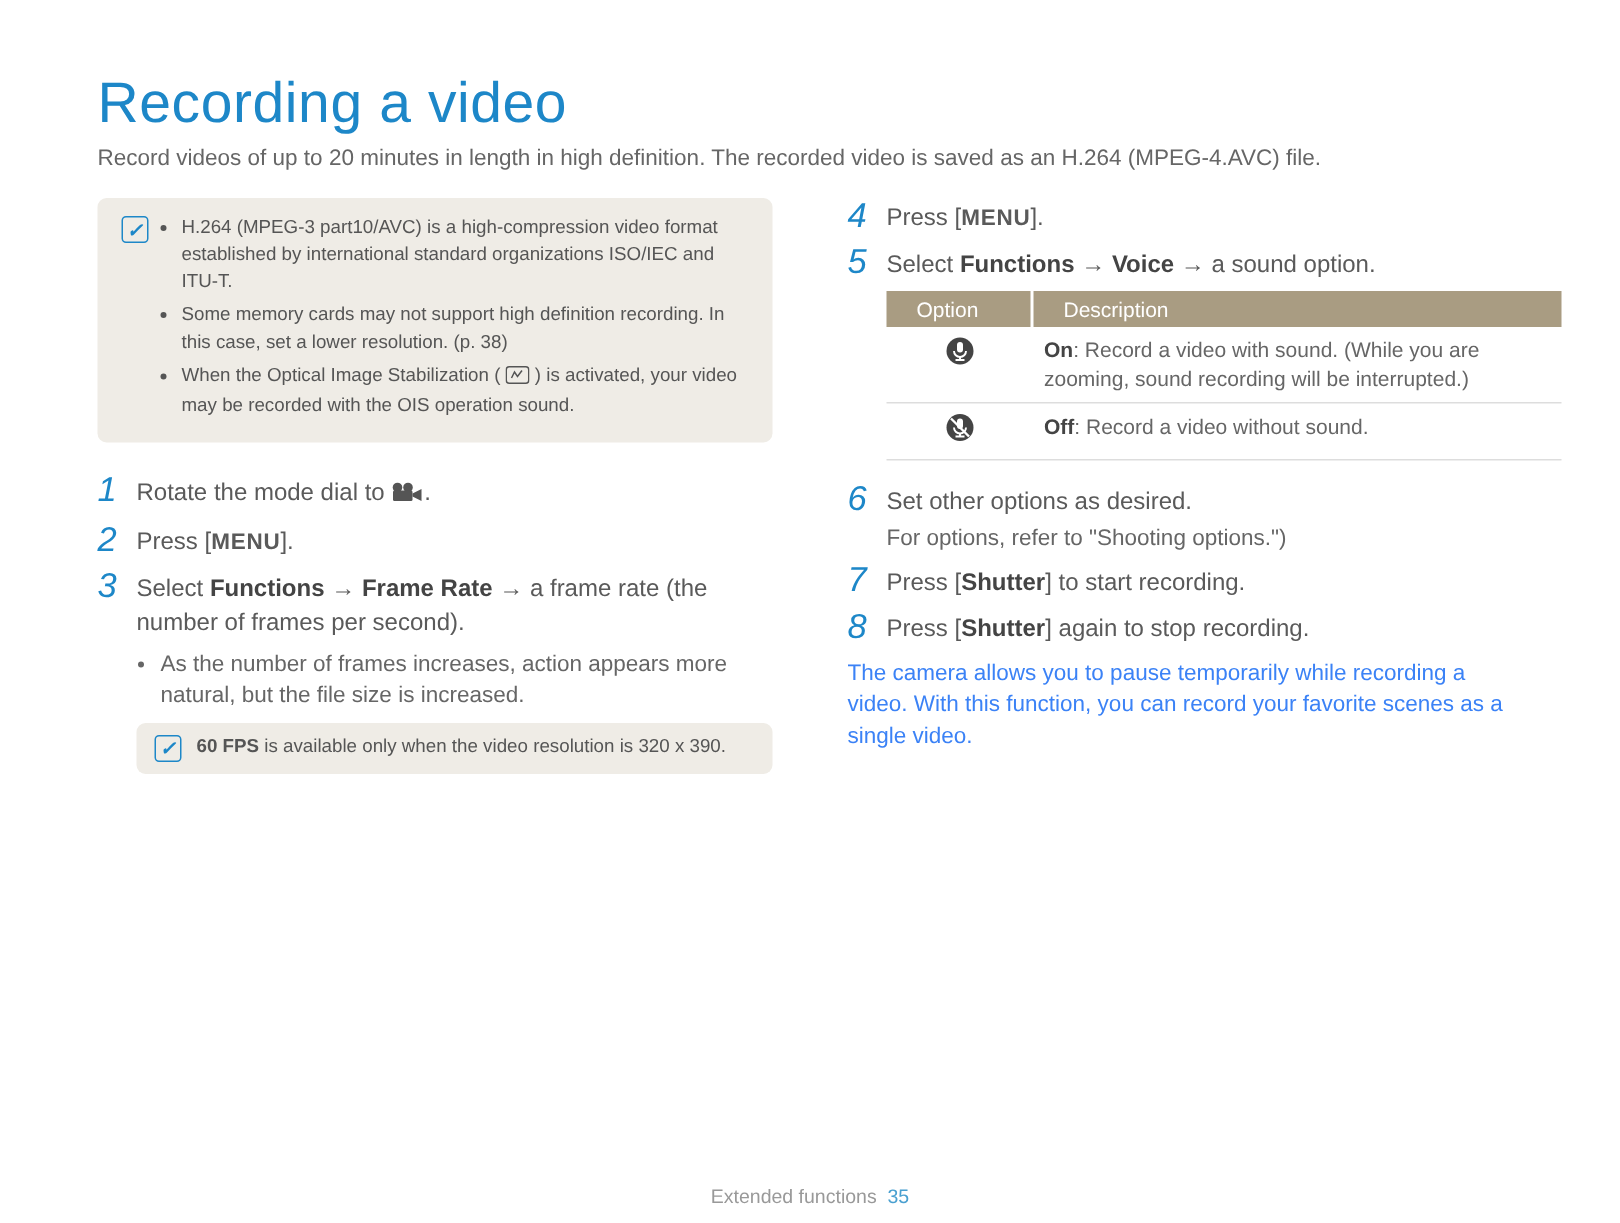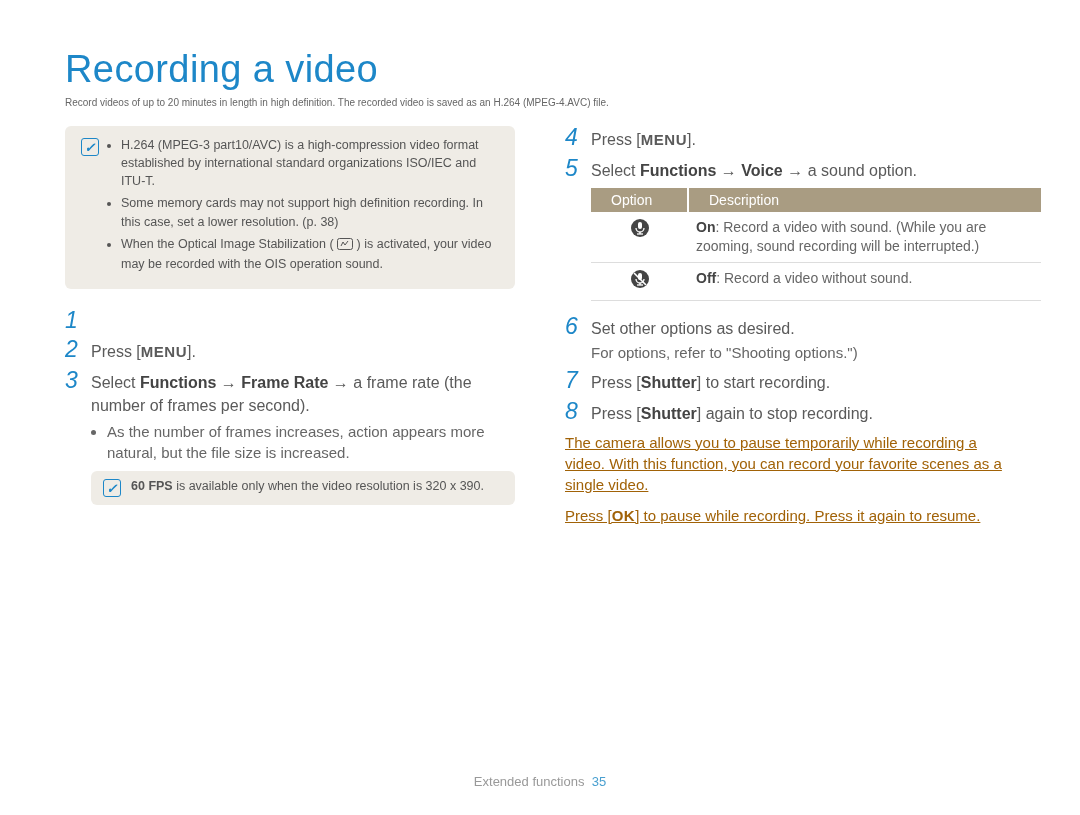--- a/index.html
+++ b/index.html
@@ -15,21 +15,21 @@
     padding: 48px 65px 0 65px;
   }
   .title {
     font-size: 38px;
     color: #1d87c8;
     font-weight: 400;
     letter-spacing: 0.4px;
     margin-bottom: 6px;
   }
   .intro {
-    font-size: 10px;
+    font-size: 15px;
     color: #666;
     margin-bottom: 18px;
   }
   .columns {
     display: flex;
     gap: 50px;
     align-items: flex-start;
   }
   .col {
     width: 450px;
@@ -162,34 +162,33 @@
     background: #888;
     color: #fff;
     padding: 4px 14px;
     border-radius: 14px;
     font-size: 14px;
     margin-bottom: 6px;
     margin-top: 10px;
   }
   .para {
     font-size: 15px;
-    color: #a16207;
+    color: #3b82f6;
     line-height: 1.4;
     margin-bottom: 10px;
-    text-decoration: underline;
   }
 
   .ok-label {
     font-weight: bold;
     letter-spacing: 0.5px;
   }
 
   .footer {
     position: absolute;
-    bottom: 26px;
+    bottom: 10px;
     left: 0; right: 0;
     text-align: center;
     font-size: 13px;
     color: #999;
   }
   .footer .pn { color: #4aa0d0; }
 </style>
 </head>
 <body>
 
@@ -213,20 +212,31 @@
                 <path d="M4 8 L6 4 L8 7 L11 3" fill="none" stroke="#555" stroke-width="1"></path>
               </svg>
           </span>
           <span>) is activated, your video may be recorded with the OIS operation sound.</span>
         </li>
       </ul>
     </div>
 
     <div class="step">
       <div class="num">1</div>
+      <div class="txt">
+        <span>Rotate the mode dial to </span>
+        <span class="video-mode-icon">
+          <svg width="22" height="14" viewBox="0 0 22 14">
+            <circle cx="4" cy="4" r="3.2" fill="#555"></circle>
+            <circle cx="11" cy="4" r="3.2" fill="#555"></circle>
+            <rect x="1" y="6" width="13" height="7" rx="1" fill="#555"></rect>
+            <path d="M14 8 L20 5 L20 13 L14 10 Z" fill="#555"></path>
+          </svg>
+        </span><span>.</span>
+      </div>
     </div>
 
     <div class="step">
       <div class="num">2</div>
       <div class="txt">
         <span>Press [</span><span class="label-menu">MENU</span><span>].</span>
       </div>
     </div>
 
     <div class="step">
@@ -322,23 +332,20 @@
     </div>
 
     <div class="step">
       <div class="num">8</div>
       <div class="txt">
         <span>Press [</span><span class="label-bold">Shutter</span><span>] again to stop recording.</span>
       </div>
     </div>
 
     <div class="para">The camera allows you to pause temporarily while recording a video. With this function, you can record your favorite scenes as a single video.</div>
-    <div class="para">
-      <span>Press [</span><span class="ok-label">OK</span><span>] to pause while recording. Press it again to resume.</span>
-    </div>
 
   </div>
 
 </div>
 
 <div class="footer">
   <span>Extended functions</span>
   &nbsp;<span class="pn">35</span>
 </div>
 

